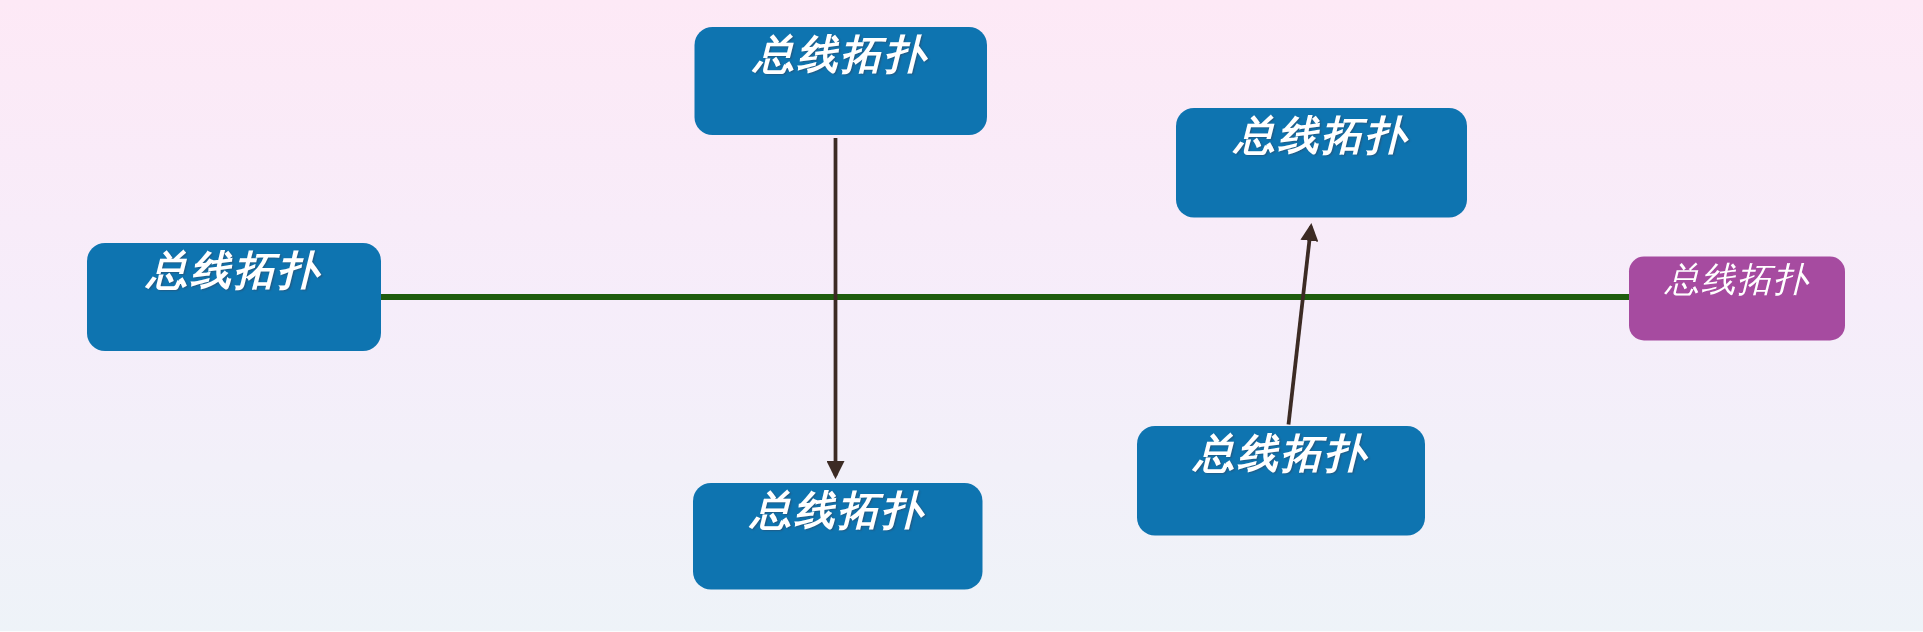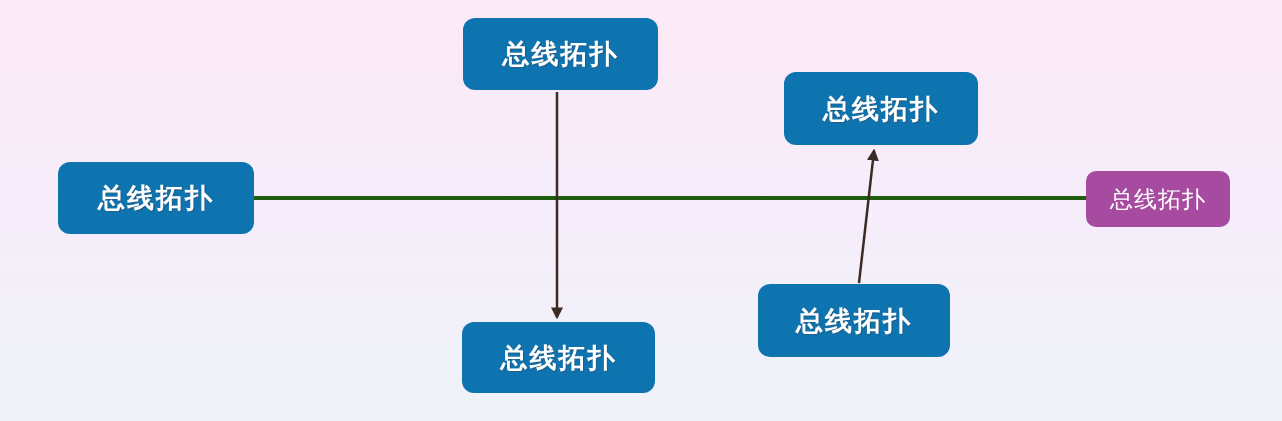--- a/index.html
+++ b/index.html
@@ -19,25 +19,26 @@
   .edges-layer {
     position: absolute;
     left: 0; top: 0;
     width: 1282px;
     height: 421px;
     pointer-events: none;
   }
   .node {
     position: absolute;
     display: flex;
-    align-items: center;
+    align-items: flex-start;
     justify-content: center;
     box-sizing: border-box;
     border-radius: 12px;
     cursor: default;
+    font-style: italic;
   }
   .node.primary .node-label {
     color: #ffffff;
     font-weight: bold;
     font-size: 27px;
     letter-spacing: 2px;
     text-shadow: 1px 1px 1px rgba(80, 40, 40, 0.3);
     white-space: nowrap;
   }
   .node.accent {

